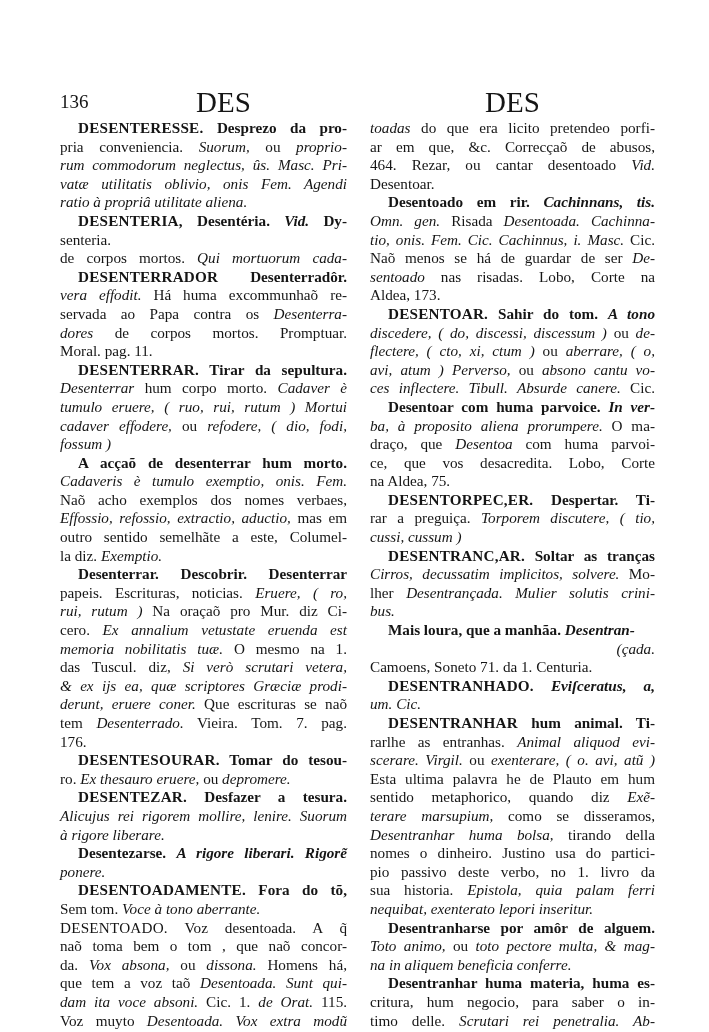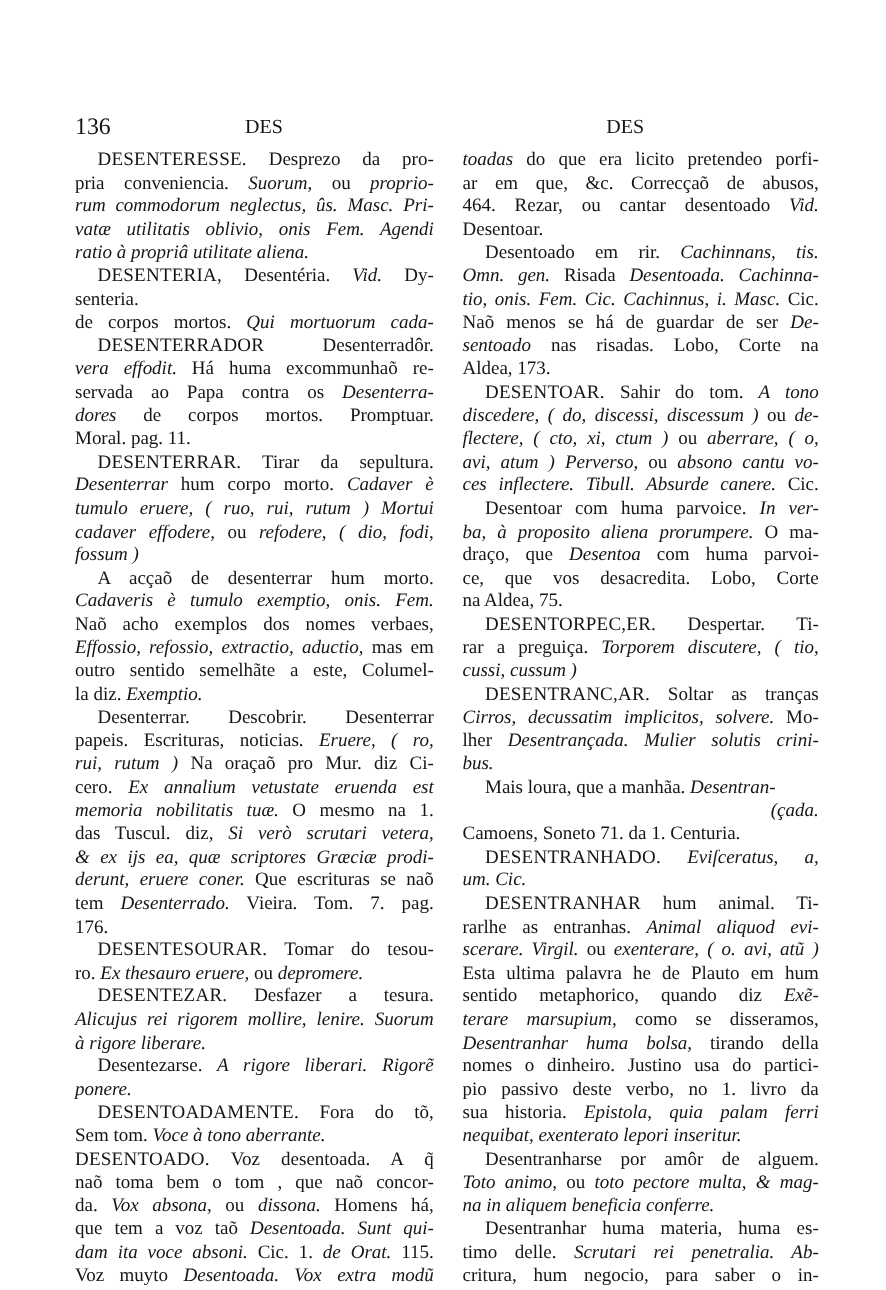--- a/index.html
+++ b/index.html
@@ -1,29 +1,29 @@
 <!DOCTYPE html>
 <html><head>
 <meta charset="utf-8">
 <style>
   html, body { margin: 0; padding: 0; background: #ffffff; }
   body { width: 709px; height: 1032px; position: relative; overflow: hidden;
          font-family: "Liberation Serif", "DejaVu Serif", serif; color: #151515; }
   .page { position: absolute; left: 0; top: 0; width: 709px; height: 1032px; margin-top: 41px; }
-  .header { position: absolute; top: 48px; height: 26px; font-size: 16px; line-height: 26px; }
+  .header { position: absolute; top: 48px; height: 26px; font-size: 29px; line-height: 26px; }
   .pagenum { left: 60px; font-size: 19px; }
   .head-left { left: 196px; }
   .head-right { left: 485px; }
   .col { position: absolute; top: 78px; font-size: 15.2px; line-height: 18.6px; text-align: justify; }
   .col-left { left: 60px; width: 287px; }
   .col-right { left: 370px; width: 285px; }
   .line { display: block; white-space: nowrap; overflow: visible; height: 18.6px; text-align-last: justify; }
   .line.last { text-align-last: left; }
   .line.right { text-align: right; text-align-last: right; }
-  .ind { padding-left: 18px; }
+  .ind { padding-left: 18px; font-weight: bold; }
   .hw { letter-spacing: 0.2px; }
   i { font-style: italic; }
 </style>
 </head>
 <body>
 
 <div class="page">
   <div class="header pagenum">136</div>
   <div class="header head-left">DES</div>
   <div class="header head-right">DES</div>
@@ -121,18 +121,18 @@
       <div class="line"><i>terare marsupium,</i><span> como se disseramos,</span></div>
       <div class="line"><i>Desentranhar huma bolsa,</i><span> tirando della</span></div>
       <div class="line"><span>nomes o dinheiro. Justino usa do partici-</span></div>
       <div class="line"><span>pio passivo deste verbo, no 1. livro da</span></div>
       <div class="line"><span>sua historia. </span><i>Epistola, quia palam ferri</i></div>
       <div class="line last"><i>nequibat, exenterato lepori inseritur.</i></div>
       <div class="line ind"><span>Desentranharse por amôr de alguem.</span></div>
       <div class="line"><i>Toto animo,</i><span> ou </span><i>toto pectore multa, &amp; mag-</i></div>
       <div class="line last"><i>na in aliquem beneficia conferre.</i></div>
       <div class="line ind"><span>Desentranhar huma materia, huma es-</span></div>
+      <div class="line"><span>critura, hum negocio, para saber o in-</span></div>
       <div class="line"><span>timo delle. </span><i>Scrutari rei penetralia. Ab-</i></div>
-      <div class="line"><span>critura, hum negocio, para saber o in-</span></div>
       <div class="line"><i>strusa rei viscera indagare. Rem accuratis-</i></div>
       <div class="line right"><i>simè</i></div>
     </div>
 </div>
 
 </body></html>

